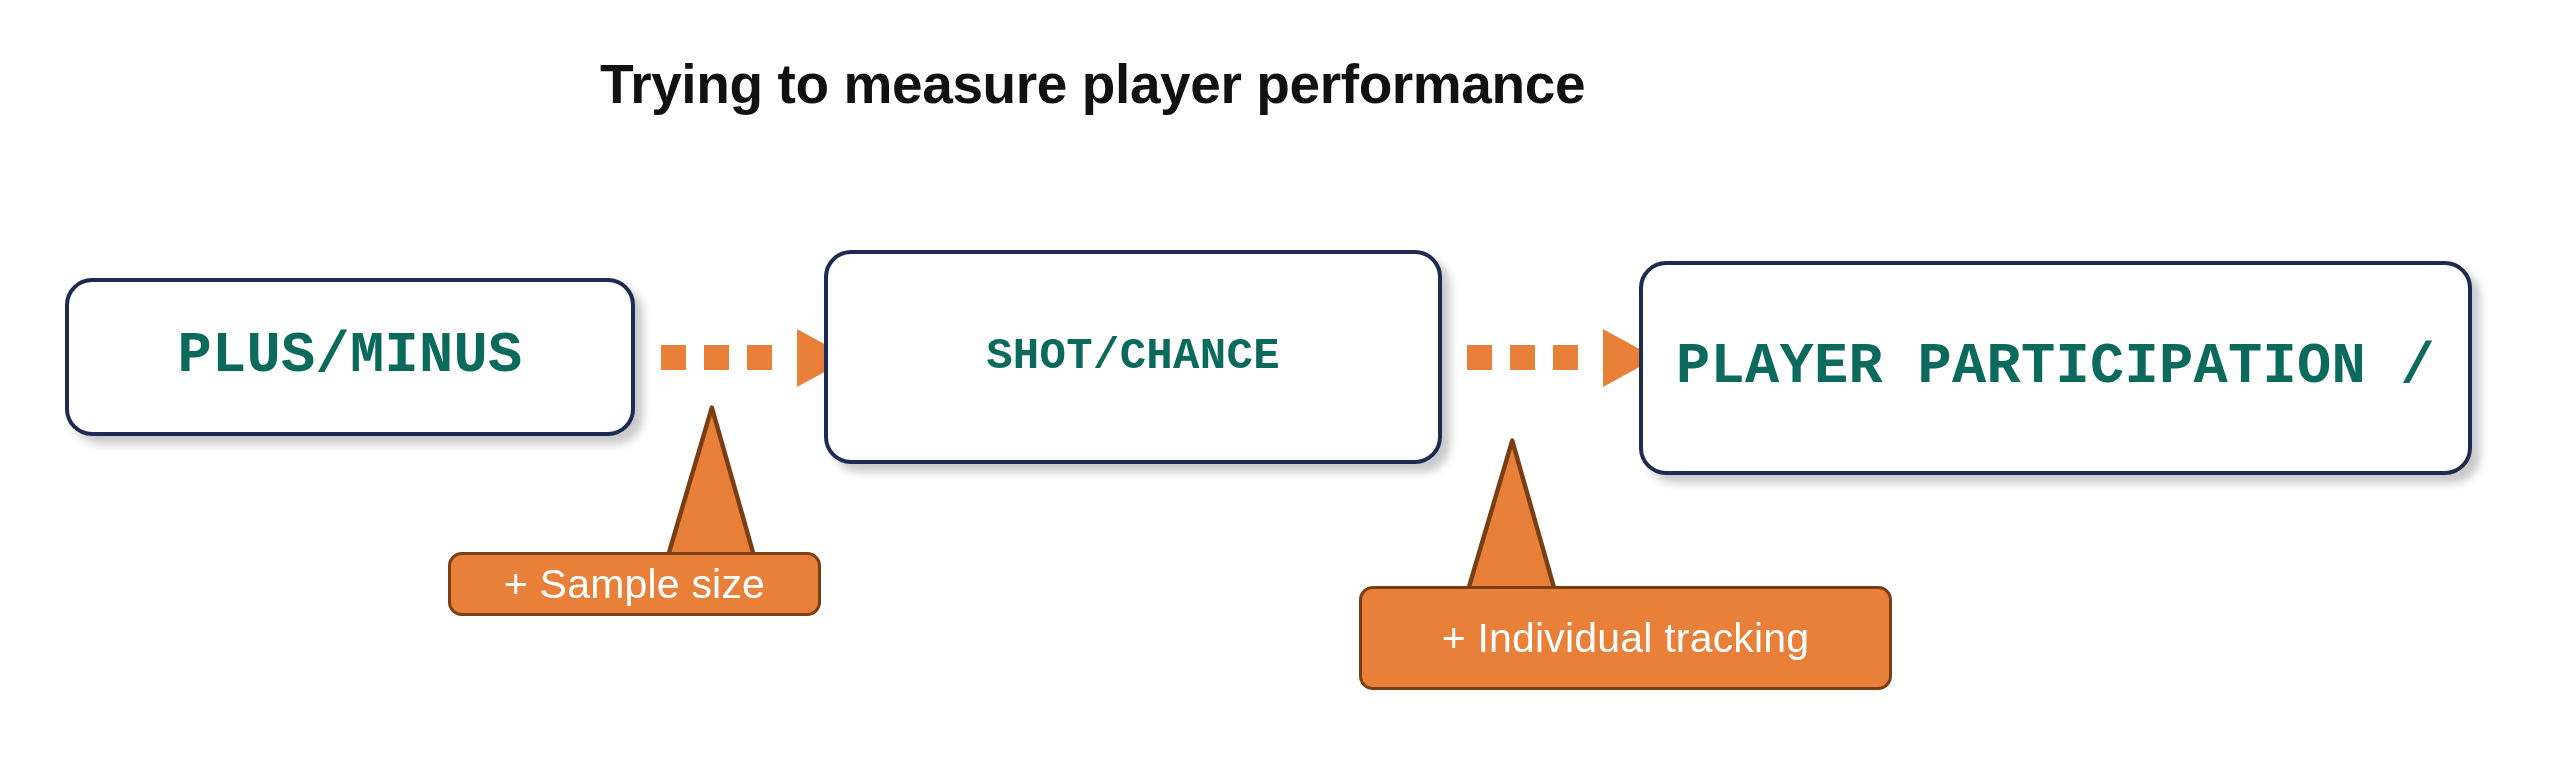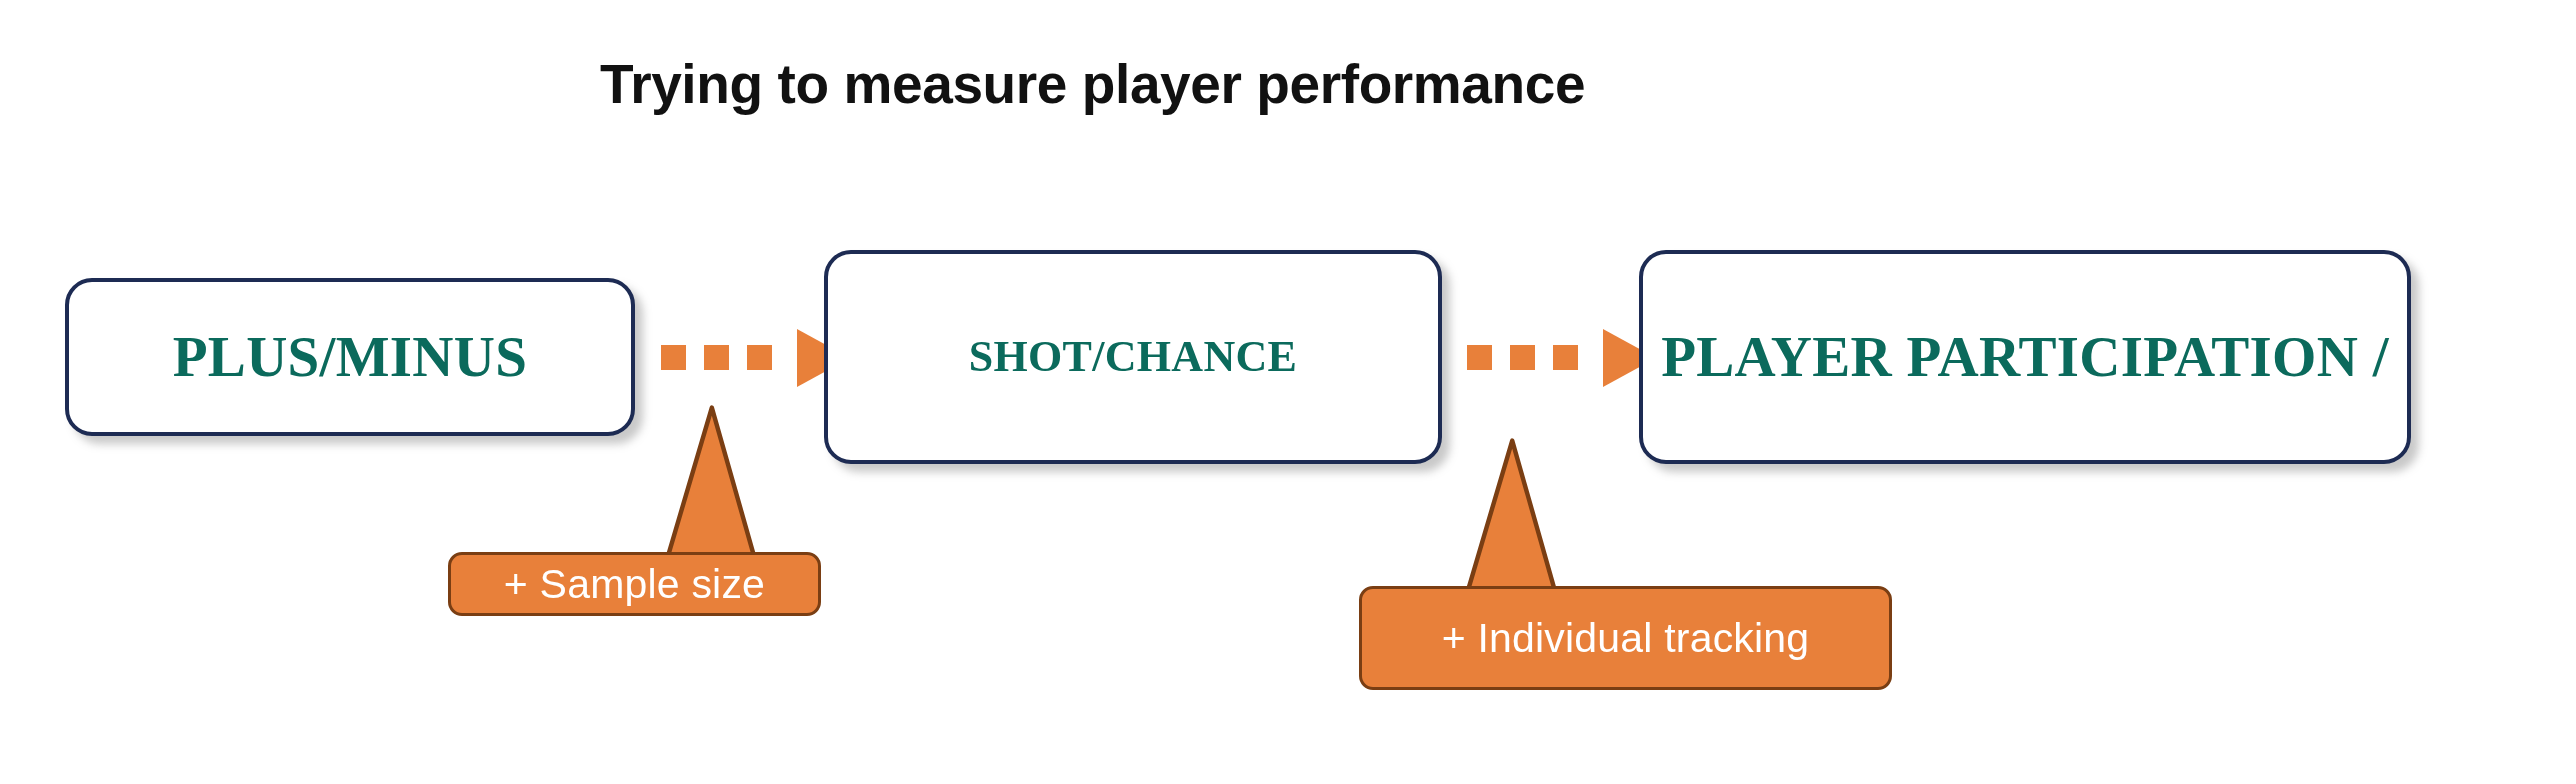--- a/index.html
+++ b/index.html
@@ -42,43 +42,43 @@
     align-items: center;
     justify-content: center;
     box-shadow: 8px 8px 9px rgba(120,120,120,0.40);
   }
   .stage-label {
     color: #0b6a5c;
     font-weight: bold;
     text-align: center;
     line-height: 1.12;
     letter-spacing: 0.3px;
-    font-family: Liberation Serif, serif;
+    font-family: Liberation Mono, monospace;
   }
 
   #box-plus-minus {
     left: 65px;
     top: 278px;
     width: 570px;
     height: 158px;
   }
   #box-plus-minus .stage-label { font-size: 57px; }
 
   #box-shot-chance {
     left: 824px;
     top: 250px;
     width: 618px;
     height: 214px;
   }
   #box-shot-chance .stage-label { font-size: 44px; }
 
   #box-participation {
     left: 1639px;
-    top: 250px;
-    width: 772px;
+    top: 261px;
+    width: 833px;
     height: 214px;
   }
   #box-participation .stage-label { font-size: 57px; }
 
   
   .flow-arrow {
     position: absolute;
     height: 59px;
     display: flex;
     align-items: center;

